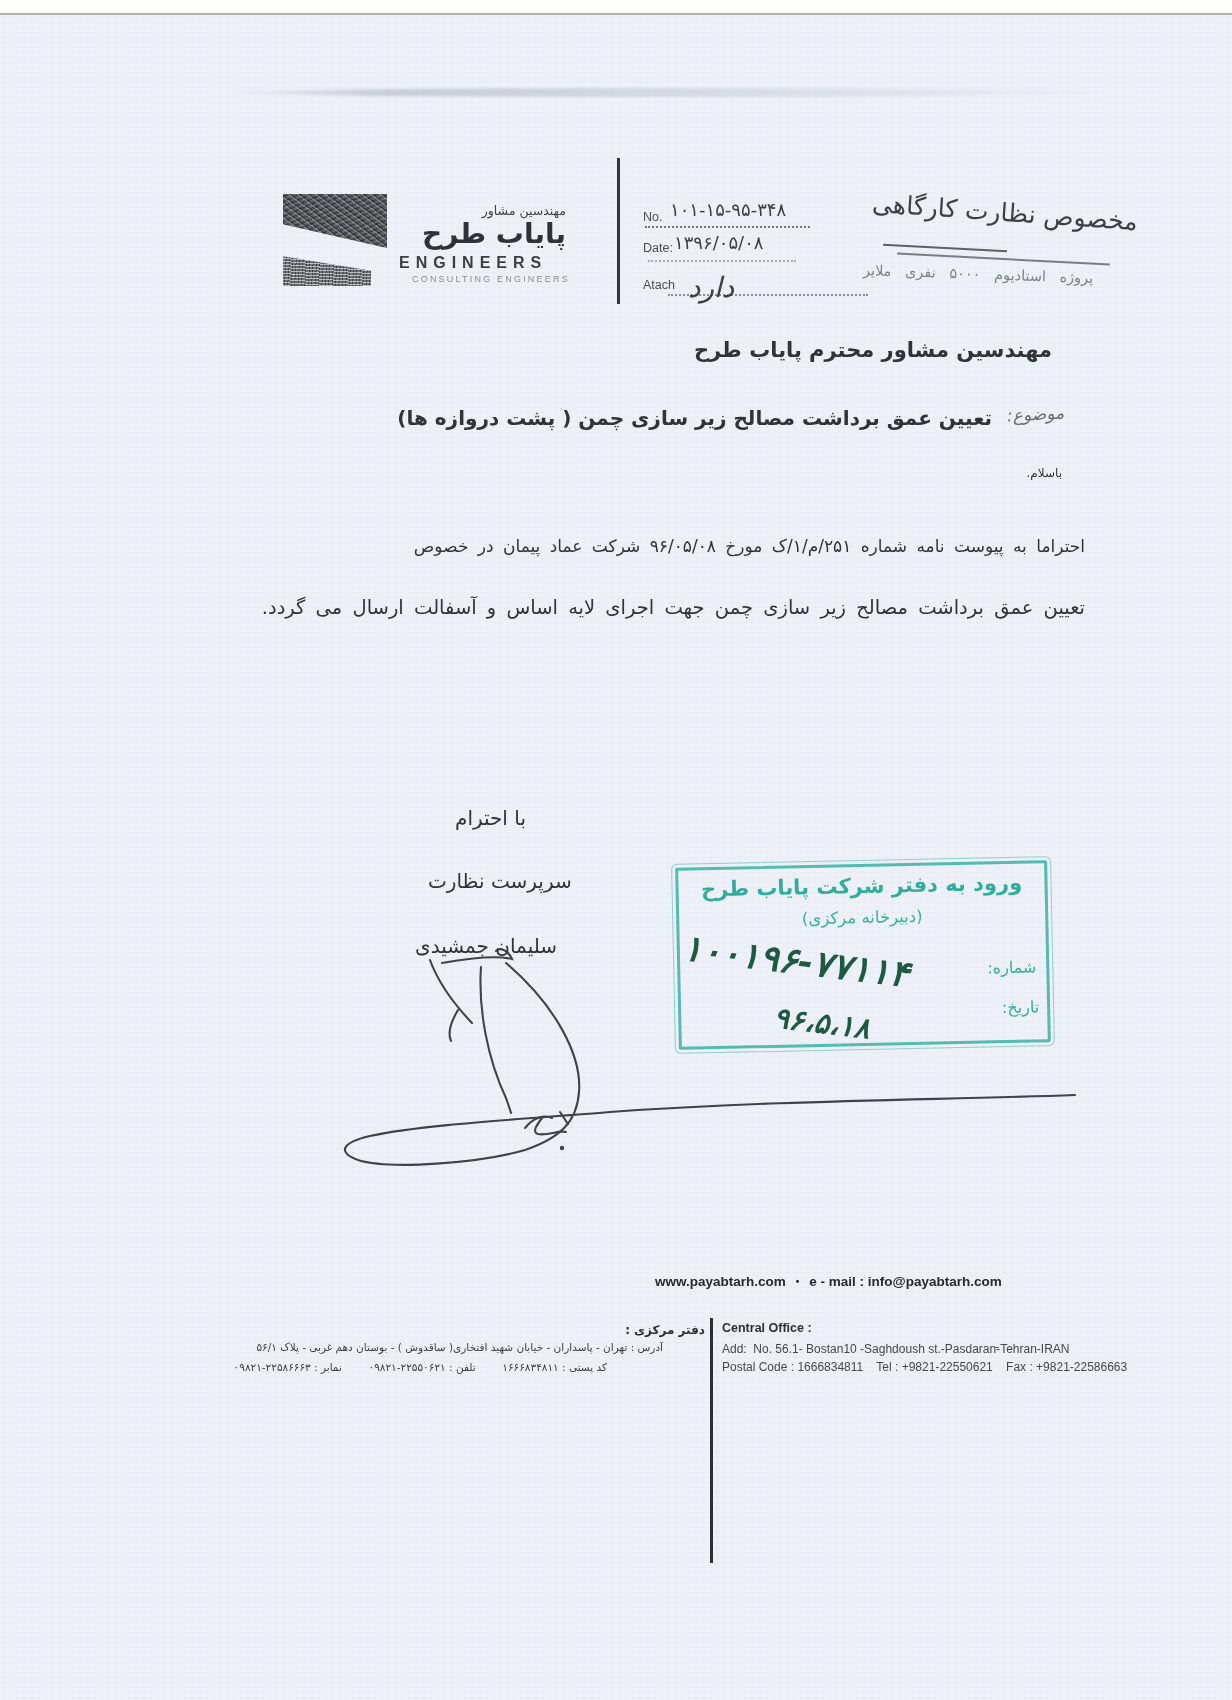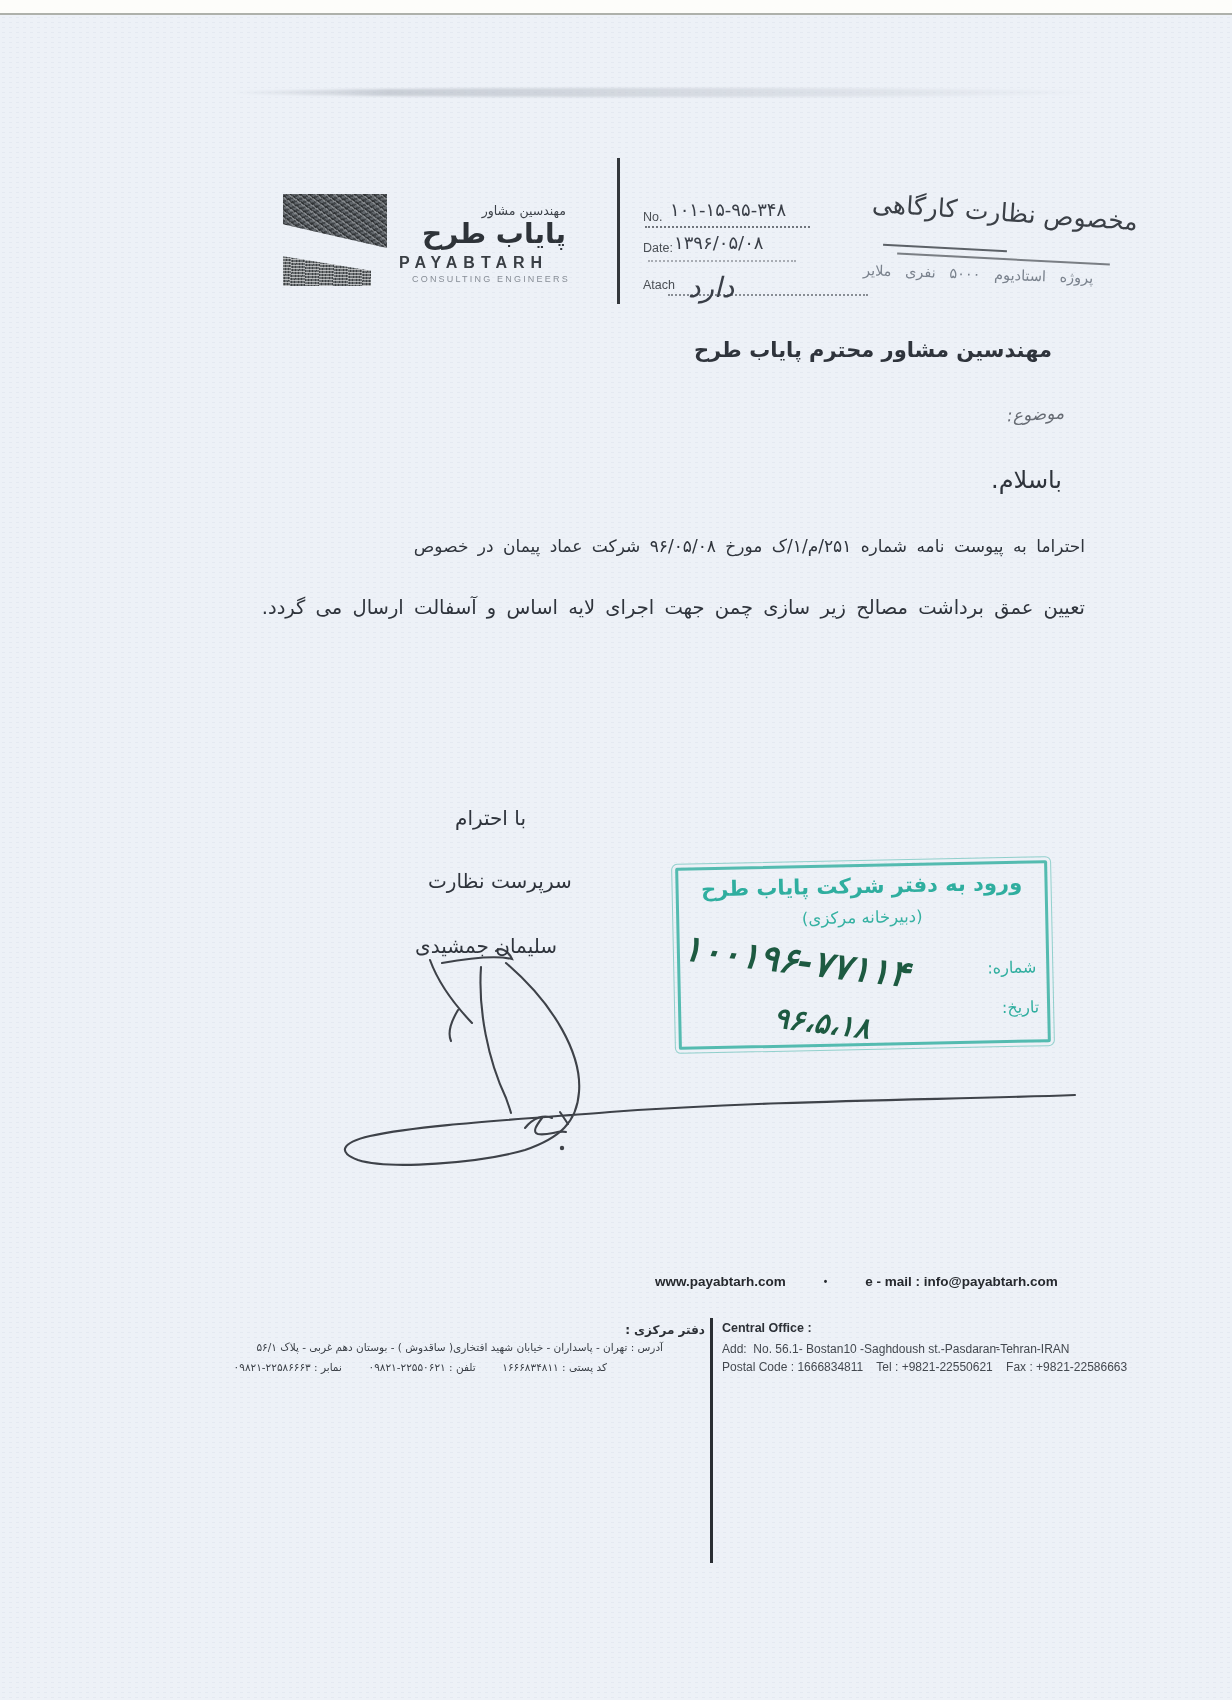--- a/index.html
+++ b/index.html
@@ -61,21 +61,21 @@
   <div class="abs top-strip"></div>
   <div class="abs top-line"></div>
   <div class="abs smudge"></div>
 
   <div class="abs logo">
     <div class="logo-block"></div>
     <div class="logo-stone"></div>
   </div>
   <div class="abs rtl brand-tagline">مهندسین مشاور</div>
   <div class="abs rtl brand-name">پایاب طرح</div>
-  <div class="abs brand-en">PAYABTARH</div>
+  <div class="abs brand-en">ENGINEERS</div>
   <div class="abs brand-en-sub">CONSULTING ENGINEERS</div>
 
   <div class="abs hdr-divider"></div>
 
   <div class="abs ref-label" style="left:643px;top:210px;">No.</div>
   <div class="abs ltr hand" style="left:670px;top:199px;font-size:18px;letter-spacing:1px;">۱۰۱-۱۵-۹۵-۳۴۸</div>
   <div class="abs dotline" style="left:645px;top:224px;width:165px;"></div>
 
   <div class="abs ref-label" style="left:643px;top:241px;">Date:</div>
   <div class="abs ltr hand" style="left:674px;top:232px;font-size:18px;letter-spacing:1px;">۱۳۹۶/۰۵/۰۸</div>
@@ -86,22 +86,23 @@
   <div class="abs rtl hand" style="left:688px;top:271px;font-size:28px;font-style:italic;">دارد</div>
 
   <div class="abs rtl ann1">مخصوص نظارت کارگاهی</div>
   <div class="abs annline" style="left:883px;top:247px;width:124px;transform:rotate(3deg);"></div>
   <div class="abs annline" style="left:897px;top:258px;width:213px;transform:rotate(3deg);opacity:.8;"></div>
   <div class="abs rtl ann2">پروژه استادیوم ۵۰۰۰ نفری ملایر</div>
 
   <div class="abs rtl t" style="right:180px;top:338px;font-size:21px;font-weight:bold;">مهندسین مشاور محترم پایاب طرح</div>
 
   <div class="abs rtl hand" style="right:168px;top:404px;font-size:17px;font-style:italic;transform:rotate(-3deg);opacity:.75;">موضوع:</div>
+  <div class="abs rtl t" style="right:240px;top:406px;font-size:20px;font-weight:bold;">تعیین عمق برداشت مصالح زیر سازی چمن ( پشت دروازه ها)</div>
 
-  <div class="abs rtl t" style="right:170px;top:466px;font-size:24px;">باسلام.</div>
+  <div class="abs rtl t" style="right:170px;top:466px;font-size:12px;">باسلام.</div>
 
   <div class="abs rtl t" style="right:147px;top:536px;font-size:17px;word-spacing:4px;">احتراما به پیوست نامه شماره ۲۵۱/م/۱/ک مورخ ۹۶/۰۵/۰۸ شرکت عماد پیمان در خصوص</div>
   <div class="abs rtl t" style="right:147px;top:596px;font-size:19.5px;word-spacing:4px;">تعیین عمق برداشت مصالح زیر سازی چمن جهت اجرای لایه اساس و آسفالت ارسال می گردد.</div>
 
 
   <div class="abs rtl t" style="left:455px;top:806px;font-size:20px;">با احترام</div>
   <div class="abs rtl t" style="left:428px;top:869px;font-size:20px;">سرپرست نظارت</div>
   <div class="abs rtl t" style="left:415px;top:934px;font-size:20px;">سلیمان جمشیدی</div>
 
   <div class="abs stamp rtl">
@@ -118,21 +119,21 @@
       <path d="M112,103 C140,98 165,95 182,99 C178,90 170,87 166,91"></path>
       <path d="M100,100 C108,122 122,142 142,163"></path>
       <path d="M128,150 C122,160 117,172 121,181"></path>
       <path d="M151,107 C148,150 158,200 176,238 C178,244 180,249 181,253"></path>
       <path d="M176,103 C225,145 252,195 249,232 C247,262 230,278 195,290 C150,303 60,310 28,300 C8,293 10,283 40,276 C90,265 180,260 280,252 C450,240 610,240 745,235"></path>
       <path d="M195,268 C203,258 214,254 222,258 M212,258 C206,266 202,272 208,274 C218,276 228,270 236,272 M230,252 L238,264"></path>
       <circle cx="232" cy="288" r="2.2" fill="#30343b" stroke="none"></circle>
     </g>
   </svg>
 
-  <div class="abs" style="left:655px;top:1274px;font-family:'Liberation Sans',sans-serif;font-weight:bold;font-size:13.5px;color:#26292e;display:flex;gap:38px;align-items:center;">
+  <div class="abs" style="left:655px;top:1274px;font-family:'Liberation Sans',sans-serif;font-weight:bold;font-size:13.5px;color:#26292e;display:flex;gap:10px;align-items:center;">
     <span>www.payabtarh.com</span>
     <span style="font-size:10px;">•</span>
     <span>e - mail : info@payabtarh.com</span>
   </div>
 
   <div class="abs foot-rule"></div>
 
   <div class="abs rtl" style="right:527px;top:1323px;font-size:12px;font-weight:bold;color:#2c3036;">دفتر مرکزی :</div>
   <div class="abs rtl fs10" style="right:569px;top:1341px;color:#3a3f46;">آدرس : تهران - پاسداران - خیابان شهید افتخاری( ساقدوش ) - بوستان دهم غربی - پلاک ۵۶/۱</div>
   <div class="abs rtl fs10 pre" style="right:625px;top:1361px;color:#3a3f46;">کد پستی : ۱۶۶۶۸۳۴۸۱۱        تلفن : ۲۲۵۵۰۶۲۱-۰۹۸۲۱        نمابر : ۲۲۵۸۶۶۶۳-۰۹۸۲۱</div>

